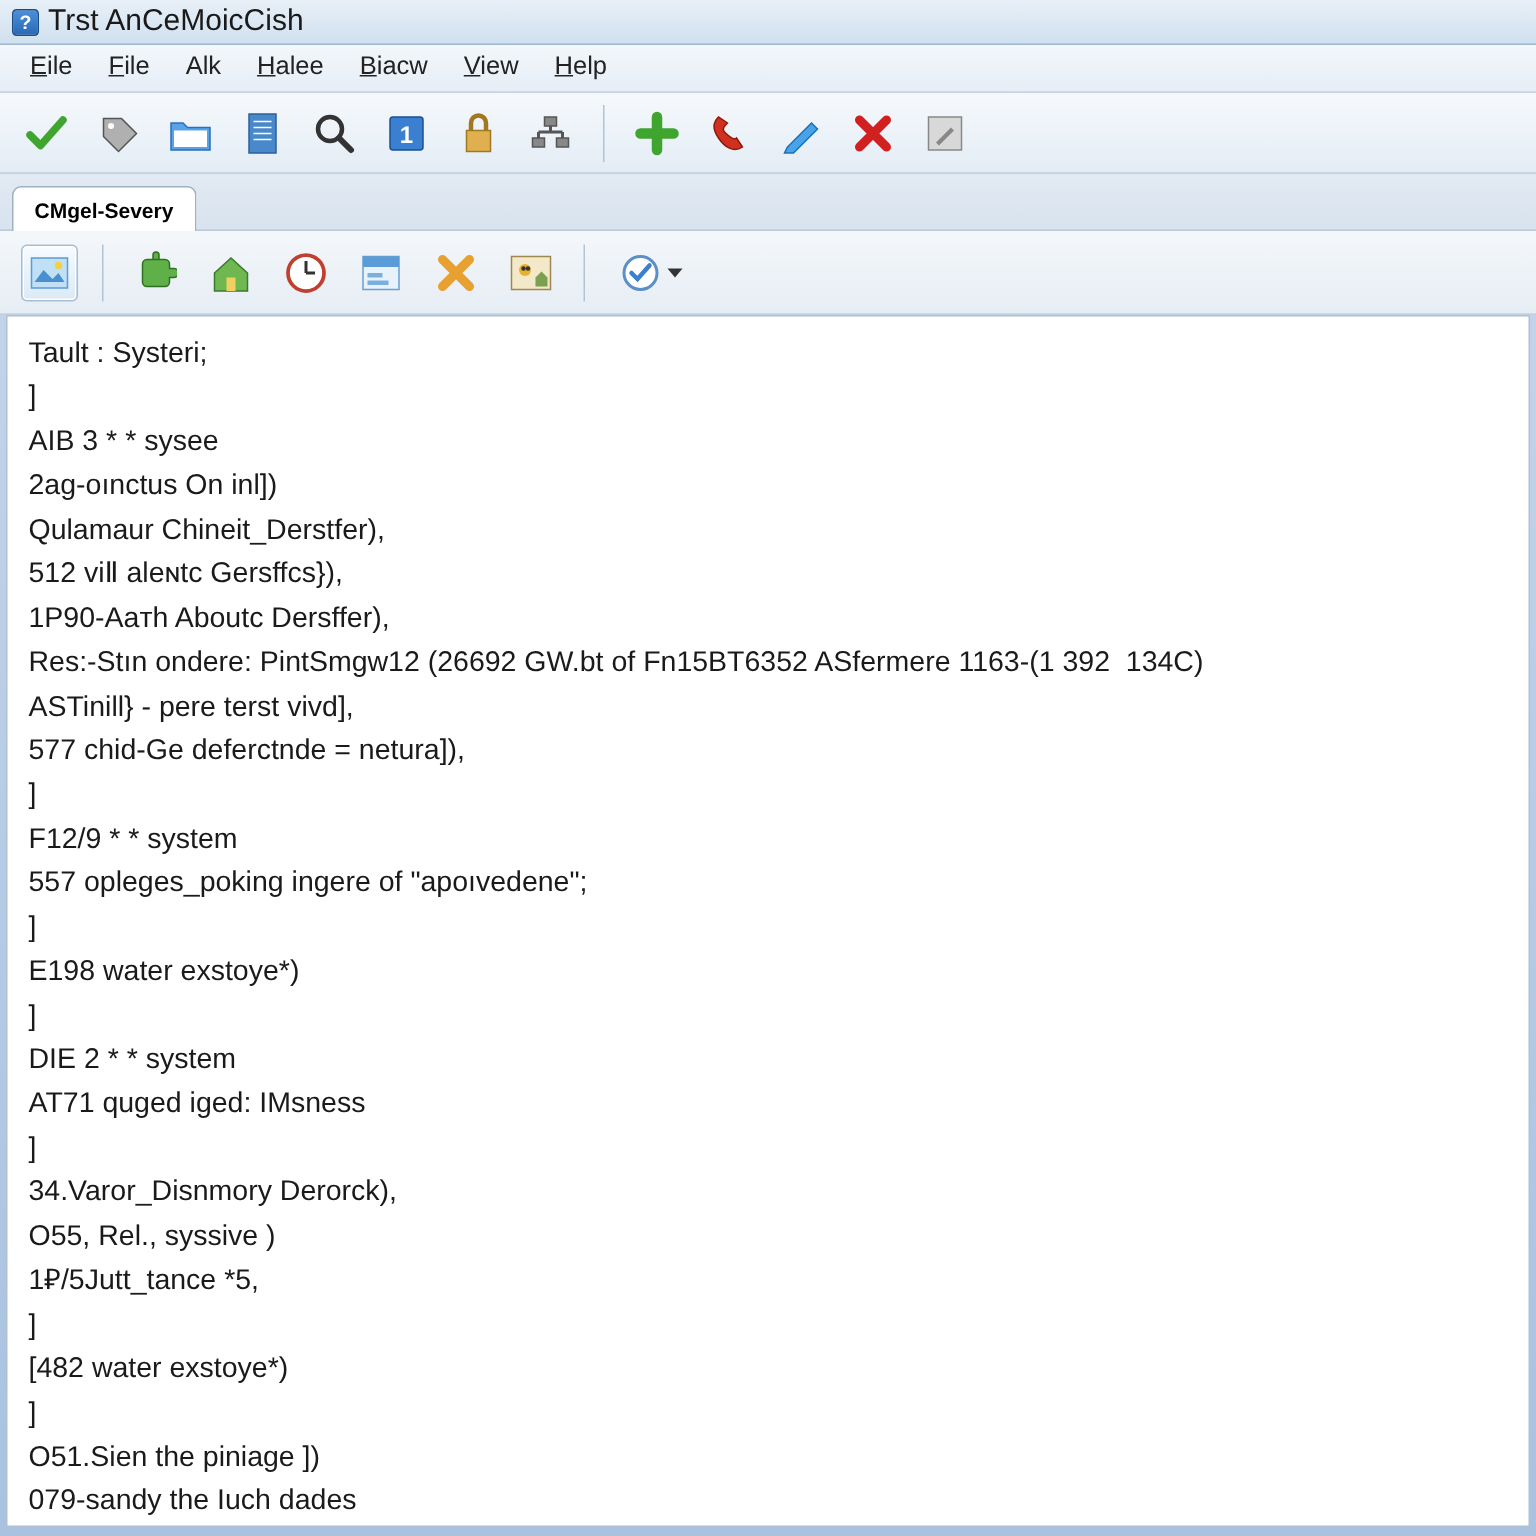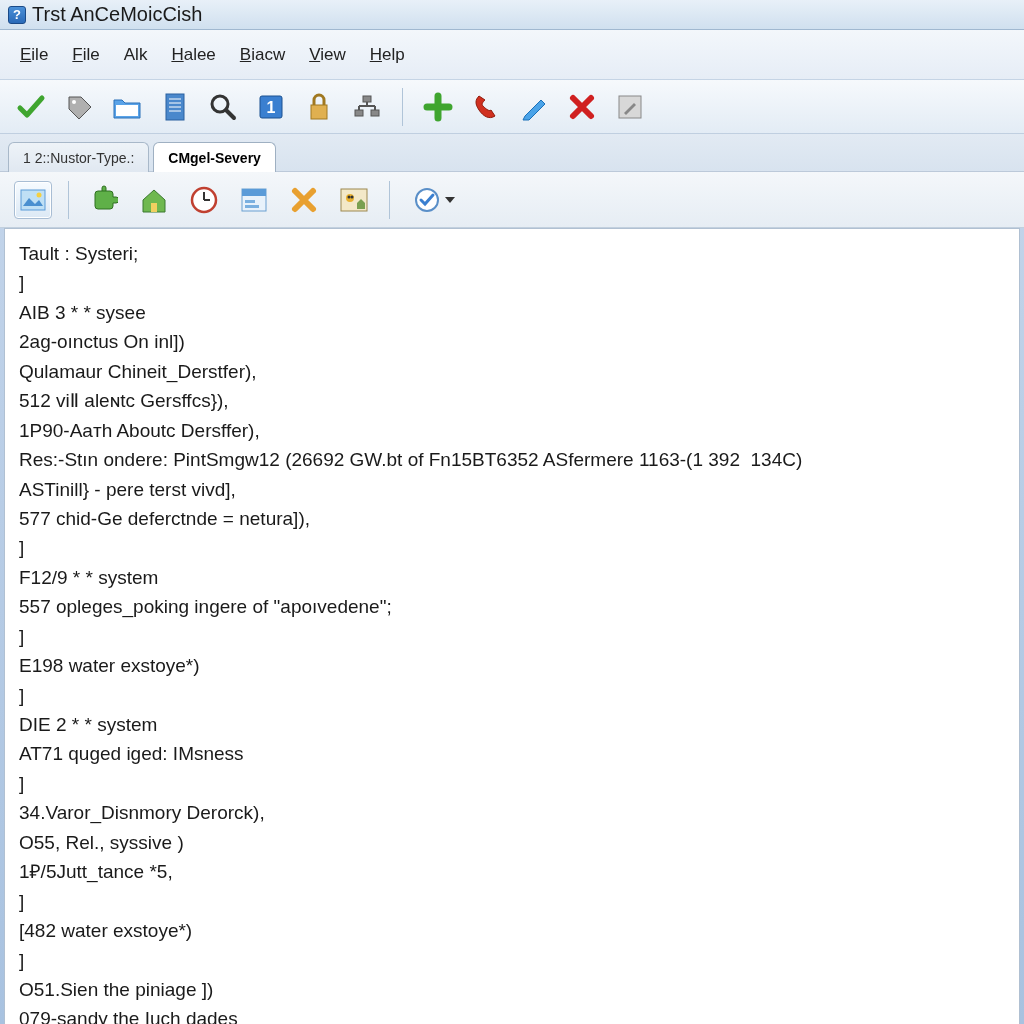--- a/index.html
+++ b/index.html
@@ -26,23 +26,23 @@
     border-radius: 3px;
     color: #fff;
     font-weight: bold;
     font-size: 13px;
     text-align: center;
     line-height: 16px;
     margin-right: 6px;
   }
   .titlebar .title { color: #1a1a1a; font-size: 20px; }
   .menubar {
-    height: 50px;
-    display: flex;
-    align-items: center;
+    height: 32px;
+    display: flex;
+    align-items: flex-start;
     gap: 4px;
     padding: 0 10px;
     background: linear-gradient(to bottom,#f3f7fb,#e6edf6);
     border-bottom: 1px solid #c5d4e5;
     font-size: 17px;
     color: #222;
   }
   .menubar .menu-item { padding: 4px 10px; cursor: default; }
   .menubar .menu-item u { text-decoration: underline; }
   .toolbar1 {
@@ -229,21 +229,20 @@
   </div>
   <div class="tbicon">
     <svg width="28" height="28" viewBox="0 0 28 28">
         <rect x="3" y="3" width="22" height="22" fill="#d8d8d8" stroke="#888"></rect>
         <path d="M8 20 L18 10 L20 12 L10 22 Z" fill="#888"></path>
       </svg>
   </div>
 </div>
 
 <div class="tabstrip">
-  <div class="tab">1 2::Nustor-Type.:</div>
   <div class="tab active">CMgel-Severy</div>
 </div>
 
 <div class="toolbar2">
   <div class="tbicon2 framed">
     <svg width="28" height="24" viewBox="0 0 28 24">
         <rect x="2" y="2" width="24" height="20" fill="#bfe0f5" stroke="#5a9bd8"></rect>
         <path d="M4 18 L10 10 L16 16 L20 12 L24 18 Z" fill="#4a90d0"></path>
         <circle cx="20" cy="7" r="2.5" fill="#f5d040"></circle>
       </svg>

